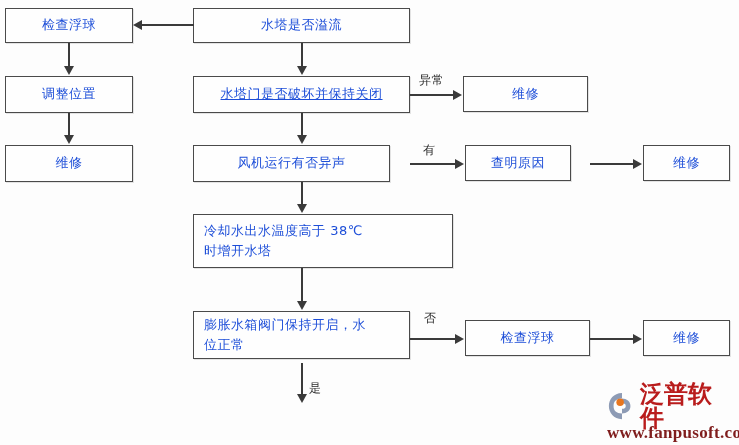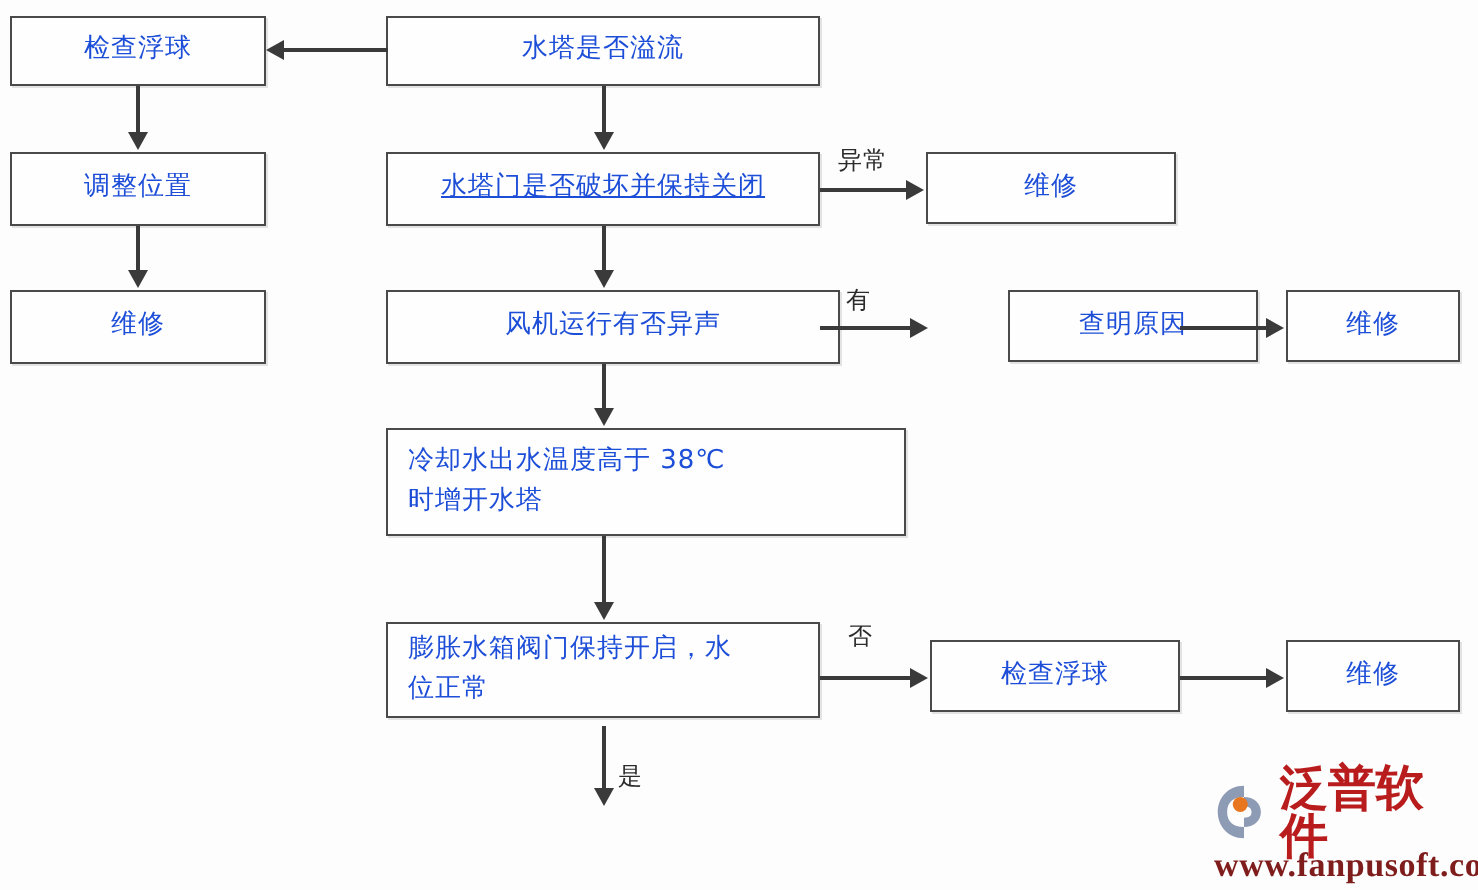--- a/index.html
+++ b/index.html
@@ -128,21 +128,21 @@
   </div>
 
   <div class="node" style="left:193px; top:8px; width:217px; height:35px;">
     <span class="txt">水塔是否溢流</span>
   </div>
 
   <div class="node" style="left:193px; top:76px; width:217px; height:37px;text-decoration:underline;">
     <span class="txt">水塔门是否破坏并保持关闭</span>
   </div>
 
-  <div class="node" style="left:193px; top:145px; width:227px; height:37px;">
+  <div class="node" style="left:193px; top:145px; width:197px; height:37px;">
     <span class="txt">风机运行有否异声</span>
   </div>
 
   <div class="node two-line" style="left:193px; top:214px; width:260px; height:54px;">
     <div style="width:100%;">
       <span class="txt">冷却水出水温度高于 38℃</span>
       <span class="txt">时增开水塔</span>
     </div>
   </div>
 
@@ -151,21 +151,21 @@
       <span class="txt">膨胀水箱阀门保持开启，水</span>
       <span class="txt">位正常</span>
     </div>
   </div>
 
 
   <div class="node" style="left:463px; top:76px; width:125px; height:36px;">
     <span class="txt">维修</span>
   </div>
 
-  <div class="node" style="left:465px; top:145px; width:125px; height:36px;margin-left:39px;">
+  <div class="node" style="left:465px; top:145px; width:106px; height:36px;">
     <span class="txt">查明原因</span>
   </div>
 
   <div class="node" style="left:643px; top:145px; width:87px; height:36px;">
     <span class="txt">维修</span>
   </div>
 
   <div class="node" style="left:465px; top:320px; width:125px; height:36px;">
     <span class="txt">检查浮球</span>
   </div>

